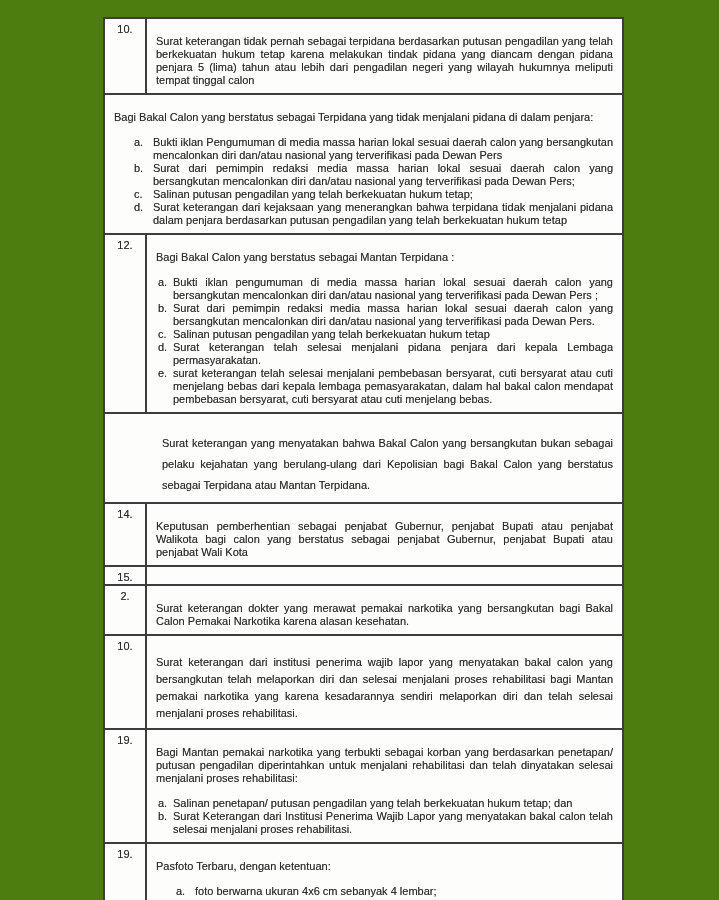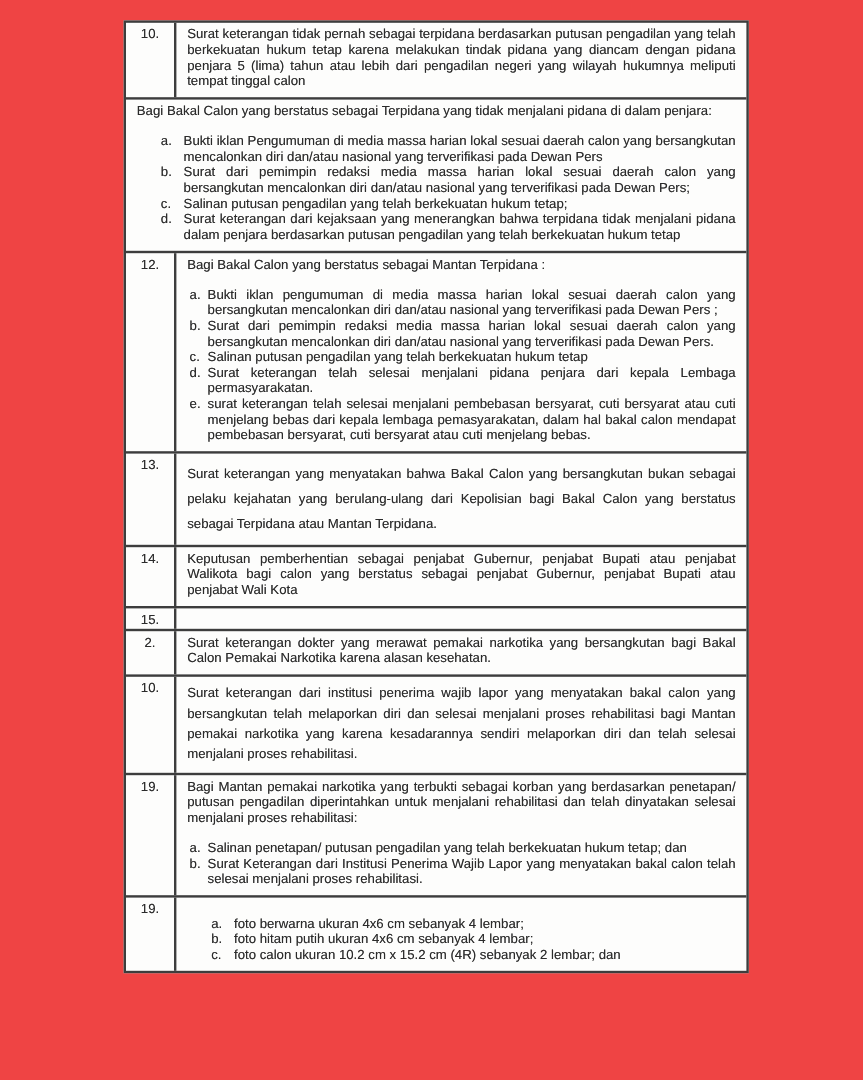--- a/index.html
+++ b/index.html
@@ -6,21 +6,21 @@
   body {
     width: 719px; height: 900px;
     background: #fdfdfc;
     font-family: "Liberation Sans", sans-serif;
     color: #2b2b2b;
     overflow: hidden;
   }
   .page {
     position: relative;
     width: 719px; height: 900px;
-    background: #ef4444;
+    background: #4d7c0f;
   }
   .doc-table {
     position: absolute;
     left: 103px; top: 17px;
     width: 521px;
     border: 2px solid #3d3d3d;
     background: #fdfdfc;
     box-sizing: border-box;
   }
   .row { display: flex; border-top: 2px solid #3d3d3d; }
@@ -29,28 +29,28 @@
     width: 42px; flex: 0 0 42px;
     border-right: 2px solid #3d3d3d;
     box-sizing: border-box;
     text-align: center;
     padding-top: 4px;
     font-size: 11px;
     line-height: 13px;
   }
   .content-cell {
     flex: 1 1 auto;
-    padding: 4px 9px 6px 9px;
+    padding: 16px 9px 6px 9px;
     font-size: 11px;
     line-height: 13px;
     min-width: 0;
   }
   .para { text-align: justify; }
   
-  .spacing-xloose .para { line-height: 21px; padding-top: 3px; }
+  .spacing-xloose .para { line-height: 21px; padding-top: 3px; margin-left: 48px; }
   .spacing-loose  .para { line-height: 17px; padding-top: 2px; }
   .list { margin-top: 12px; }
   .li { display: flex; text-align: justify; }
   .li-text { flex: 1 1 auto; min-width: 0; }
   .list-narrow { padding-left: 2px; }
   .list-narrow .marker { flex: 0 0 15px; }
   .list-wide { padding-left: 20px; }
   .list-wide .marker { flex: 0 0 19px; }
   
   .doc-table { text-shadow: 0 0 0.4px rgba(43,43,43,0.55); }
@@ -111,21 +111,20 @@
               <span class="li-text">Surat keterangan telah selesai menjalani pidana penjara dari kepala Lembaga permasyarakatan.</span>
             </div>
             <div class="li">
               <span class="marker">e.</span>
               <span class="li-text">surat keterangan telah selesai menjalani pembebasan bersyarat, cuti bersyarat atau cuti menjelang bebas dari kepala lembaga pemasyarakatan, dalam hal bakal calon mendapat pembebasan bersyarat, cuti bersyarat atau cuti menjelang bebas.</span>
             </div>
           </div>
         </div>
       </div>
       <div class="row">
-        <div class="num-cell">13.</div>
         <div class="content-cell spacing-xloose">
           <div class="para">Surat keterangan yang menyatakan bahwa Bakal Calon yang bersangkutan bukan sebagai pelaku kejahatan yang berulang-ulang dari Kepolisian bagi Bakal Calon yang berstatus sebagai Terpidana atau Mantan Terpidana.</div>
         </div>
       </div>
       <div class="row">
         <div class="num-cell">14.</div>
         <div class="content-cell">
           <div class="para">Keputusan pemberhentian sebagai penjabat Gubernur, penjabat Bupati atau penjabat Walikota bagi calon yang berstatus sebagai penjabat Gubernur, penjabat Bupati atau penjabat Wali Kota</div>
         </div>
       </div>
@@ -156,20 +155,21 @@
             <div class="li">
               <span class="marker">b.</span>
               <span class="li-text">Surat Keterangan dari Institusi Penerima Wajib Lapor yang menyatakan bakal calon telah selesai menjalani proses rehabilitasi.</span>
             </div>
           </div>
         </div>
       </div>
       <div class="row">
         <div class="num-cell">19.</div>
         <div class="content-cell">
+          <div class="para">Pasfoto Terbaru, dengan ketentuan:</div>
           <div class="list list-wide">
             <div class="li">
               <span class="marker">a.</span>
               <span class="li-text">foto berwarna ukuran 4x6 cm sebanyak 4 lembar;</span>
             </div>
             <div class="li">
               <span class="marker">b.</span>
               <span class="li-text">foto hitam putih ukuran 4x6 cm sebanyak 4 lembar;</span>
             </div>
             <div class="li">

